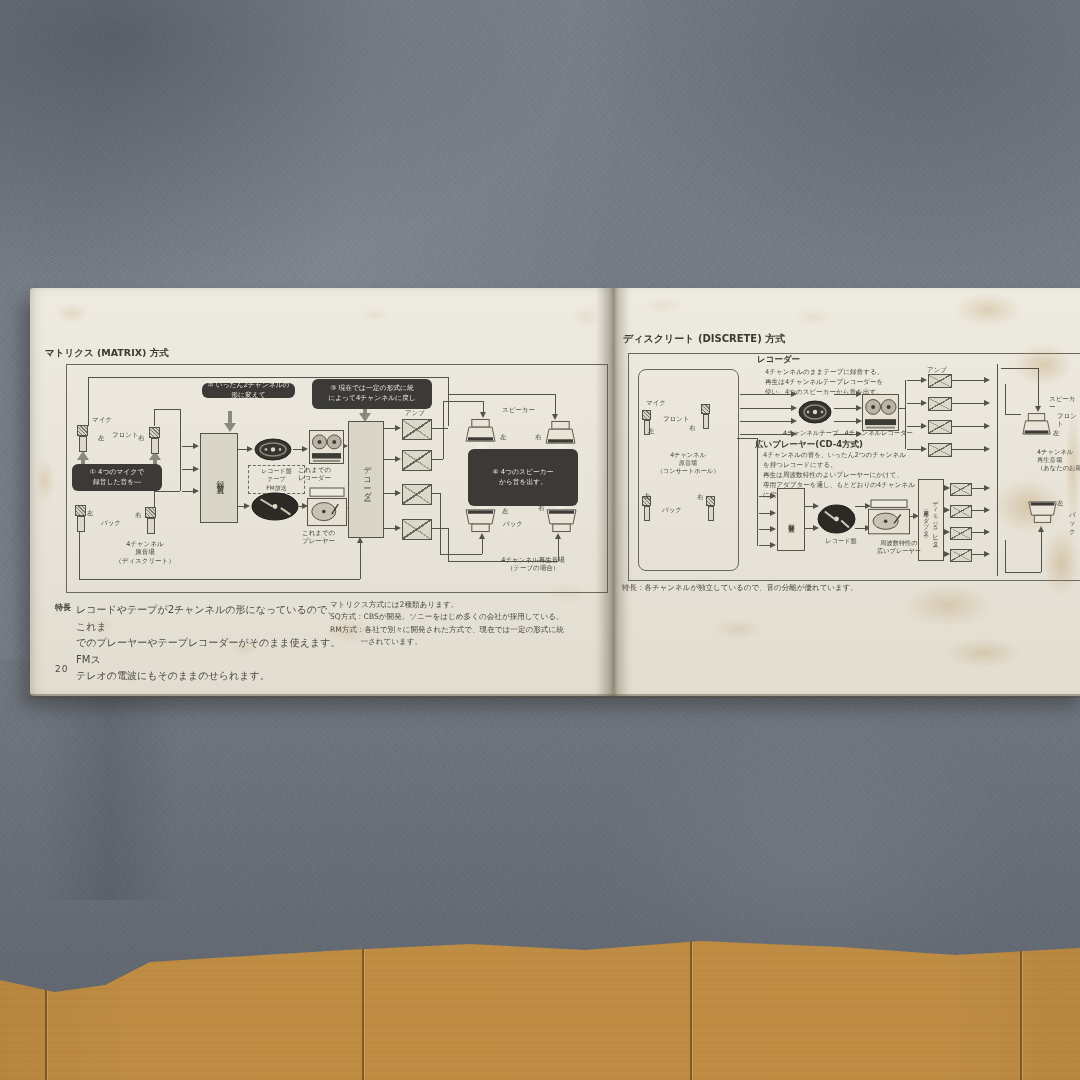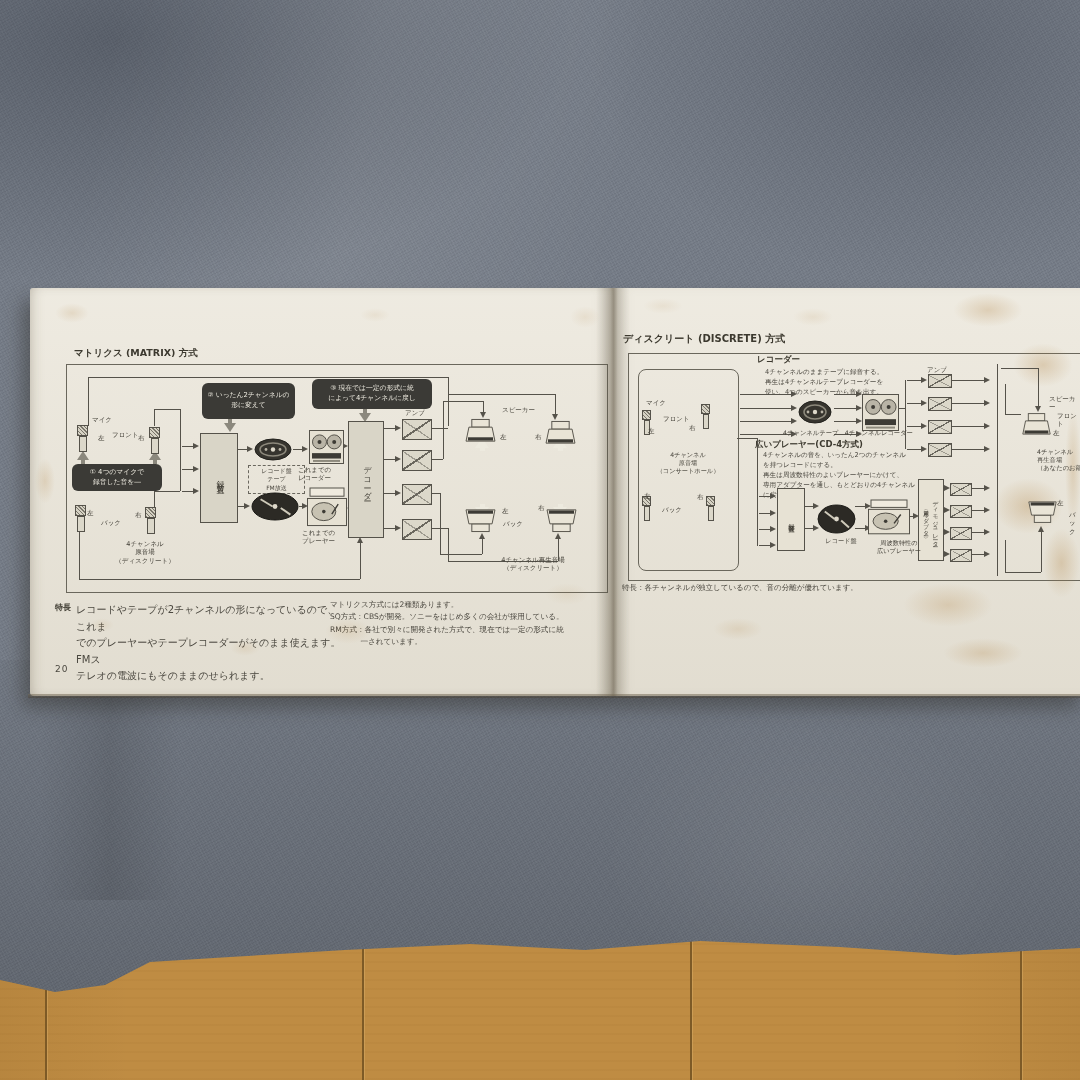--- a/index.html
+++ b/index.html
@@ -81,21 +81,21 @@
   <div id="fold2" class="fold"></div>
   <div id="fold3" class="fold"></div>
   <div id="fold4" class="fold"></div>
   <div id="fold5" class="fold"></div>
   <div id="fold6" class="fold"></div>
 </div>
 
 <div id="book-shadow" class="abs"></div>
 
 <div id="page-left" class="page">
-  <div class="abs jp bold" style="left:44px;top:59px;font-size:9.5px">マトリクス (MATRIX) 方式</div>
+  <div class="abs jp bold" style="left:15px;top:59px;font-size:9.5px">マトリクス (MATRIX) 方式</div>
 
   <div class="frame" style="left:36px;top:76px;width:540px;height:227px"></div>
   <div class="gfx" id="lgfx">
       <div class="ln" style="left: 58px; top: 89px; width: 360px; height: 1px;"></div>
       <div class="ln" style="left: 418px; top: 106px; width: 107px; height: 1px;"></div>
       <div class="ln" style="left: 413px; top: 113px; width: 40px; height: 1px;"></div>
       <div class="ln" style="left: 124px; top: 121px; width: 26px; height: 1px;"></div>
       <div class="ln" style="left: 124px; top: 203px; width: 26px; height: 1px;"></div>
       <div class="ln" style="left: 49px; top: 291px; width: 281px; height: 1px;"></div>
       <div class="ln" style="left: 400px; top: 140px; width: 18px; height: 1px;"></div>
@@ -243,46 +243,48 @@
       <div class="lbl" style="left: 105px; top: 223px;">右</div>
       <div class="lbl" style="left: 375px; top: 121px;">アンプ</div>
       <div class="lbl" style="left: 472px; top: 118px;">スピーカー</div>
       <div class="lbl" style="left: 470px; top: 145px;">左</div>
       <div class="lbl" style="left: 505px; top: 145px;">右</div>
       <div class="lbl" style="left: 472px; top: 219px;">左</div>
       <div class="lbl" style="left: 508px; top: 216px;">右</div>
       <div class="lbl" style="left: 473px; top: 232px;">バック</div>
     </div>
 
-  <div class="callout" style="left:172px;top:95px;width:93px;height:36px">② いったん2チャンネルの
+  <div class="callout" style="left:172px;top:95px;width:93px;height:15px">② いったん2チャンネルの
 形に変えて</div>
   <div class="callout" style="left:42px;top:176px;width:90px;height:27px">① 4つのマイクで
 録音した音を―</div>
   <div class="callout" style="left:282px;top:91px;width:120px;height:30px">③ 現在では一定の形式に統
 によって4チャンネルに戻し</div>
+  <div class="callout" style="left:438px;top:161px;width:110px;height:57px">④ 4つのスピーカー
+から音を出す。</div>
 
   <div class="gbox" style="left:170px;top:145px;width:36px;height:88px">
     <span class="v-text" style="font-size:8px">録音装置</span>
   </div>
   <div class="dash" style="left:218px;top:177px;width:55px;height:27px">レコード盤
 テープ
 FM放送</div>
   <div class="gbox" style="left:318px;top:133px;width:34px;height:115px">
     <span class="v-text" style="font-size:8px">デコーダー</span>
   </div>
 
   <div class="lbl pre" style="left:55px;top:252px;width:120px;text-align:center">4チャンネル
 原音場
 （ディスクリート）</div>
   <div class="lbl pre" style="left:268px;top:178px;width:60px">これまでの
 レコーダー</div>
   <div class="lbl pre" style="left:272px;top:241px;width:60px">これまでの
 プレーヤー</div>
   <div class="lbl pre" style="left:446px;top:268px;width:114px;text-align:center">4チャンネル再生音場
-（ディスクリート）</div>
+（テープの場合）</div>
 
   <div class="abs jp bold" style="left:25px;top:314px;font-size:8px">特長</div>
   <div class="abs jp pre" style="left:46px;top:314px;width:266px;font-size:10px;line-height:1.65">レコードやテープが2チャンネルの形になっているので、これま
 でのプレーヤーやテープレコーダーがそのまま使えます。FMス
 テレオの電波にもそのままのせられます。</div>
   <div class="abs jp pre" style="left:300px;top:311px;width:282px;font-size:7.6px;line-height:1.62">マトリクス方式には2種類あります。
 SQ方式：CBSが開発。ソニーをはじめ多くの会社が採用している。
 RM方式：各社で別々に開発された方式で、現在では一定の形式に統
 　　　　一されています。</div>
   <div class="abs jp" style="left:25px;top:376px;font-size:9px;letter-spacing:1px">20</div>

